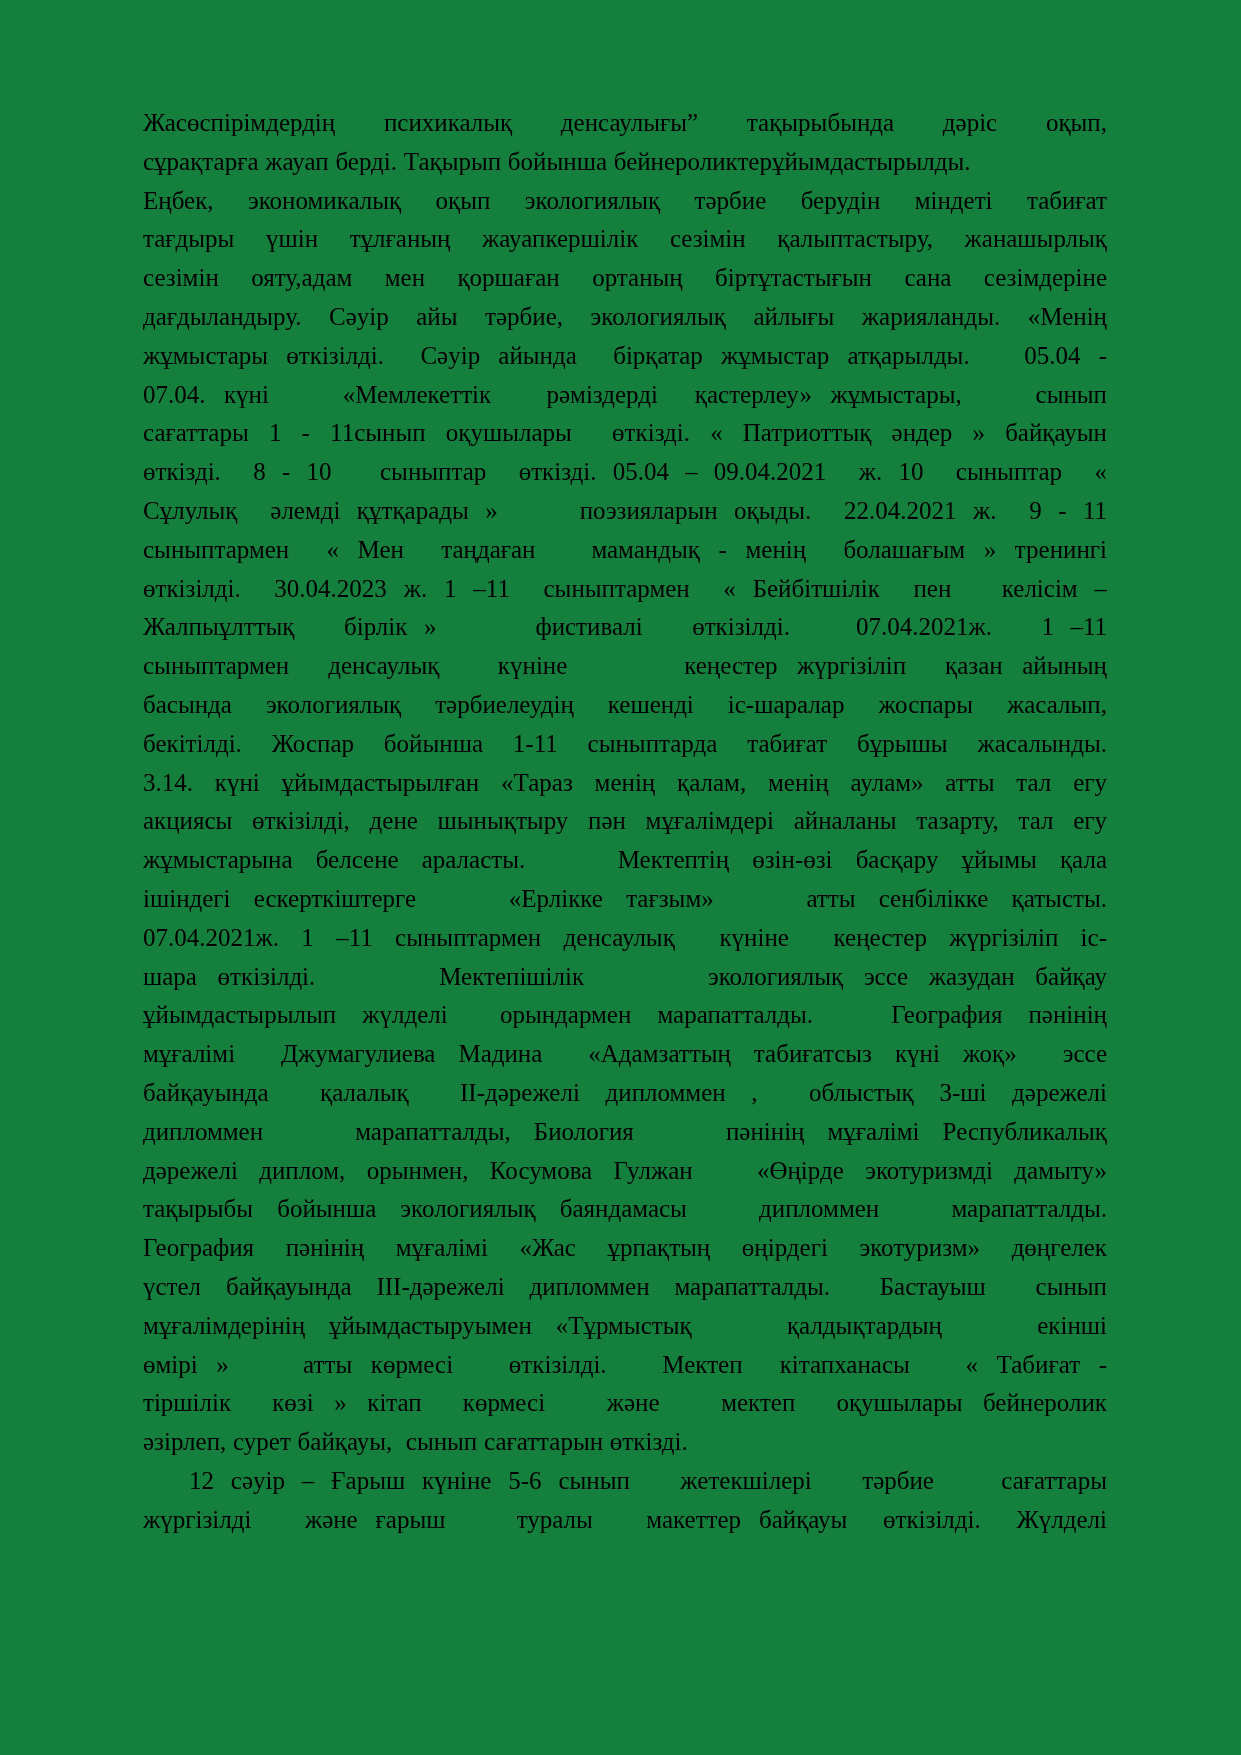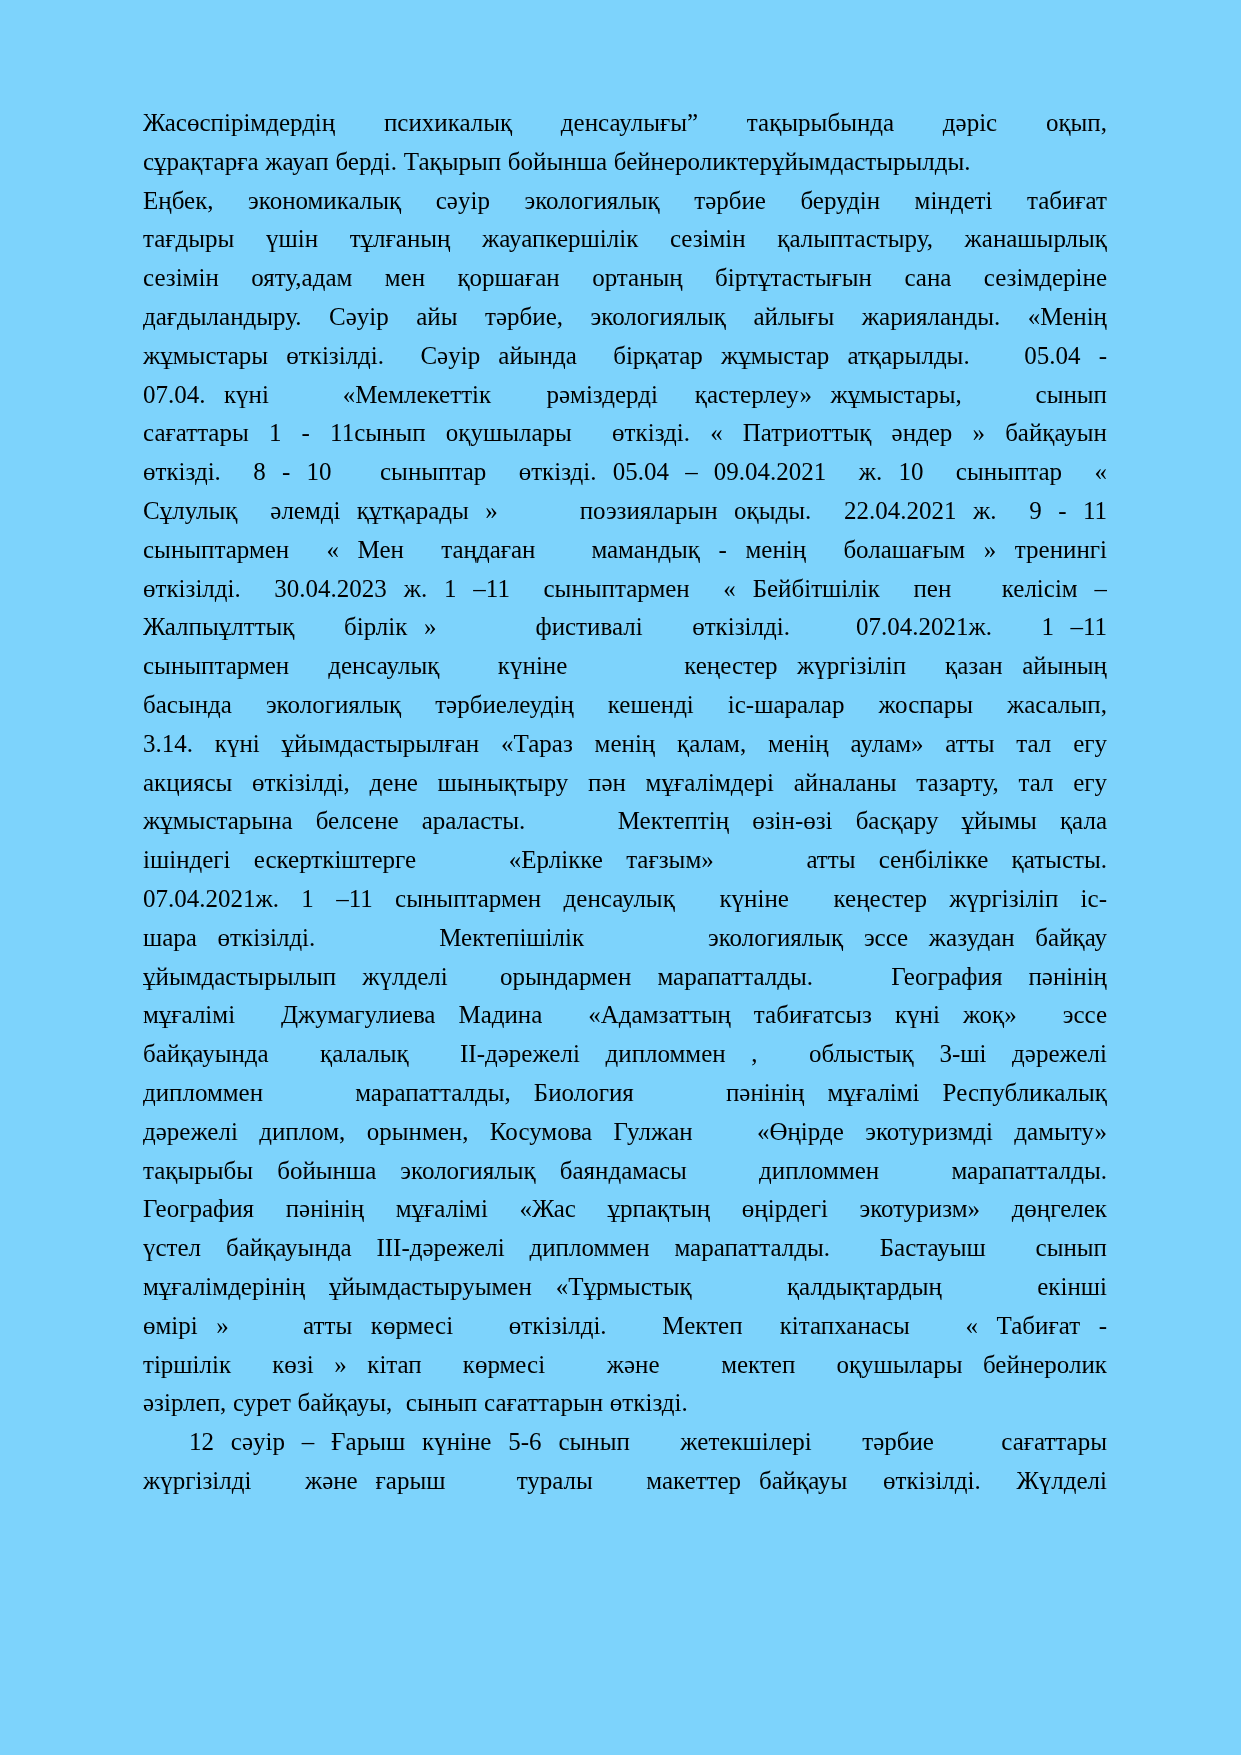--- a/index.html
+++ b/index.html
@@ -37,41 +37,42 @@
     text-align-last: left;
     -moz-text-align-last: left;
   }
   .line.indented {
     text-indent: 46px;
   }
 </style>
 </head>
 <body>
 
-<div class="page" style="background: #7dd3fc; color: rgb(0, 0, 0);">
+<div class="page" style="background: #15803d; color: rgb(0, 0, 0);">
   <div class="doc-body">
       <div class="paragraph">
         <div class="line">Жасөспірімдердің психикалық денсаулығы” тақырыбында дәріс оқып,</div>
         <div class="line para-end">сұрақтарға жауап берді. Тақырып бойынша бейнероликтерұйымдастырылды.</div>
       </div>
       <div class="paragraph">
-        <div class="line">Еңбек, экономикалық сәуір экологиялық тәрбие берудін міндеті табиғат</div>
+        <div class="line">Еңбек, экономикалық оқып экологиялық тәрбие берудін міндеті табиғат</div>
         <div class="line">тағдыры үшін тұлғаның жауапкершілік сезімін қалыптастыру, жанашырлық</div>
         <div class="line">сезімін ояту,адам мен қоршаған ортаның біртұтастығын сана сезімдеріне</div>
         <div class="line">дағдыландыру. Сәуір айы тәрбие, экологиялық айлығы жарияланды. «Менің</div>
         <div class="line">жұмыстары өткізілді. &nbsp;Сәуір айында &nbsp;бірқатар жұмыстар атқарылды. &nbsp;&nbsp;05.04 -</div>
         <div class="line">07.04. күні &nbsp;&nbsp;&nbsp;«Мемлекеттік &nbsp;&nbsp;рәміздерді &nbsp;қастерлеу» жұмыстары, &nbsp;&nbsp;&nbsp;сынып</div>
         <div class="line">сағаттары 1 - 11сынып оқушылары &nbsp;өткізді. « Патриоттық әндер » байқауын</div>
         <div class="line">өткізді. &nbsp;8 - 10 &nbsp;&nbsp;сыныптар &nbsp;өткізді. 05.04 – 09.04.2021 &nbsp;ж. 10 &nbsp;сыныптар &nbsp;«</div>
         <div class="line">Сұлулық &nbsp;әлемді құтқарады » &nbsp;&nbsp;&nbsp;&nbsp;поэзияларын оқыды. &nbsp;22.04.2021 ж. &nbsp;9 - 11</div>
         <div class="line">сыныптармен &nbsp;« Мен &nbsp;таңдаған &nbsp;&nbsp;мамандық - менің &nbsp;болашағым » тренингі</div>
         <div class="line">өткізілді. &nbsp;30.04.2023 ж. 1 –11 &nbsp;сыныптармен &nbsp;« Бейбітшілік &nbsp;пен &nbsp;&nbsp;келісім –</div>
         <div class="line">Жалпыұлттық &nbsp;&nbsp;бірлік » &nbsp;&nbsp;&nbsp;&nbsp;&nbsp;фистивалі &nbsp;&nbsp;өткізілді. &nbsp;&nbsp;&nbsp;07.04.2021ж. &nbsp;&nbsp;1 –11</div>
         <div class="line">сыныптармен &nbsp;денсаулық &nbsp;&nbsp;күніне &nbsp;&nbsp;&nbsp;&nbsp;&nbsp;кеңестер жүргізіліп &nbsp;қазан айының</div>
         <div class="line">басында экологиялық тәрбиелеудің кешенді іс-шаралар жоспары жасалып,</div>
+        <div class="line">бекітілді. Жоспар бойынша 1-11 сыныптарда табиғат бұрышы жасалынды.</div>
         <div class="line">3.14. күні ұйымдастырылған «Тараз менің қалам, менің аулам» атты тал егу</div>
         <div class="line">акциясы өткізілді, дене шынықтыру пән мұғалімдері айналаны тазарту, тал егу</div>
         <div class="line">жұмыстарына белсене араласты. &nbsp;&nbsp;&nbsp;Мектептің өзін-өзі басқару ұйымы қала</div>
         <div class="line">ішіндегі ескерткіштерге &nbsp;&nbsp;&nbsp;«Ерлікке тағзым» &nbsp;&nbsp;&nbsp;атты сенбілікке қатысты.</div>
         <div class="line">07.04.2021ж. 1 –11 сыныптармен денсаулық &nbsp;күніне &nbsp;кеңестер жүргізіліп іс-</div>
         <div class="line">шара өткізілді. &nbsp;&nbsp;&nbsp;&nbsp;&nbsp;Мектепішілік &nbsp;&nbsp;&nbsp;&nbsp;&nbsp;экологиялық эссе жазудан байқау</div>
         <div class="line">ұйымдастырылып жүлделі &nbsp;орындармен марапатталды. &nbsp;&nbsp;География пәнінің</div>
         <div class="line">мұғалімі &nbsp;Джумагулиева Мадина &nbsp;«Адамзаттың табиғатсыз күні жоқ» &nbsp;эссе</div>
         <div class="line">байқауында &nbsp;қалалық &nbsp;ІІ-дәрежелі дипломмен , &nbsp;облыстық 3-ші дәрежелі</div>
         <div class="line">дипломмен &nbsp;&nbsp;&nbsp;марапатталды, Биология &nbsp;&nbsp;&nbsp;пәнінің мұғалімі Республикалық</div>

